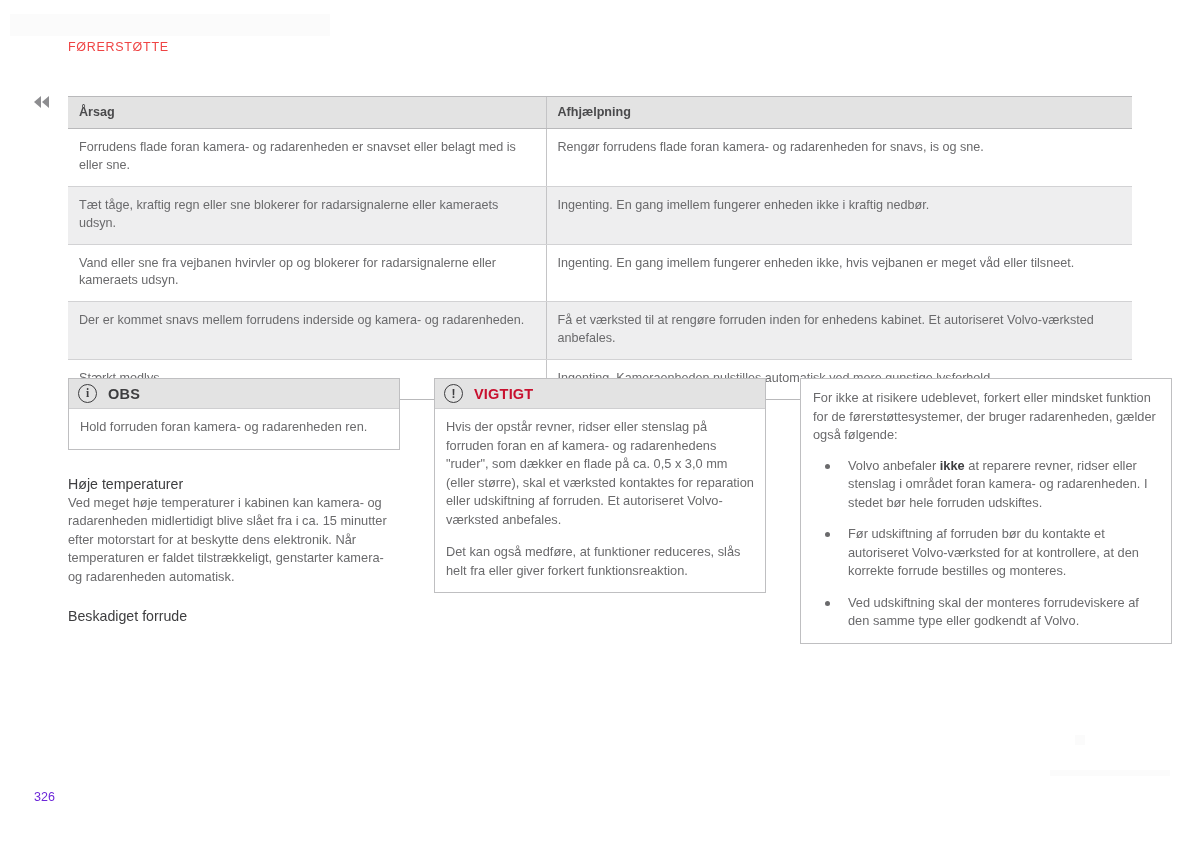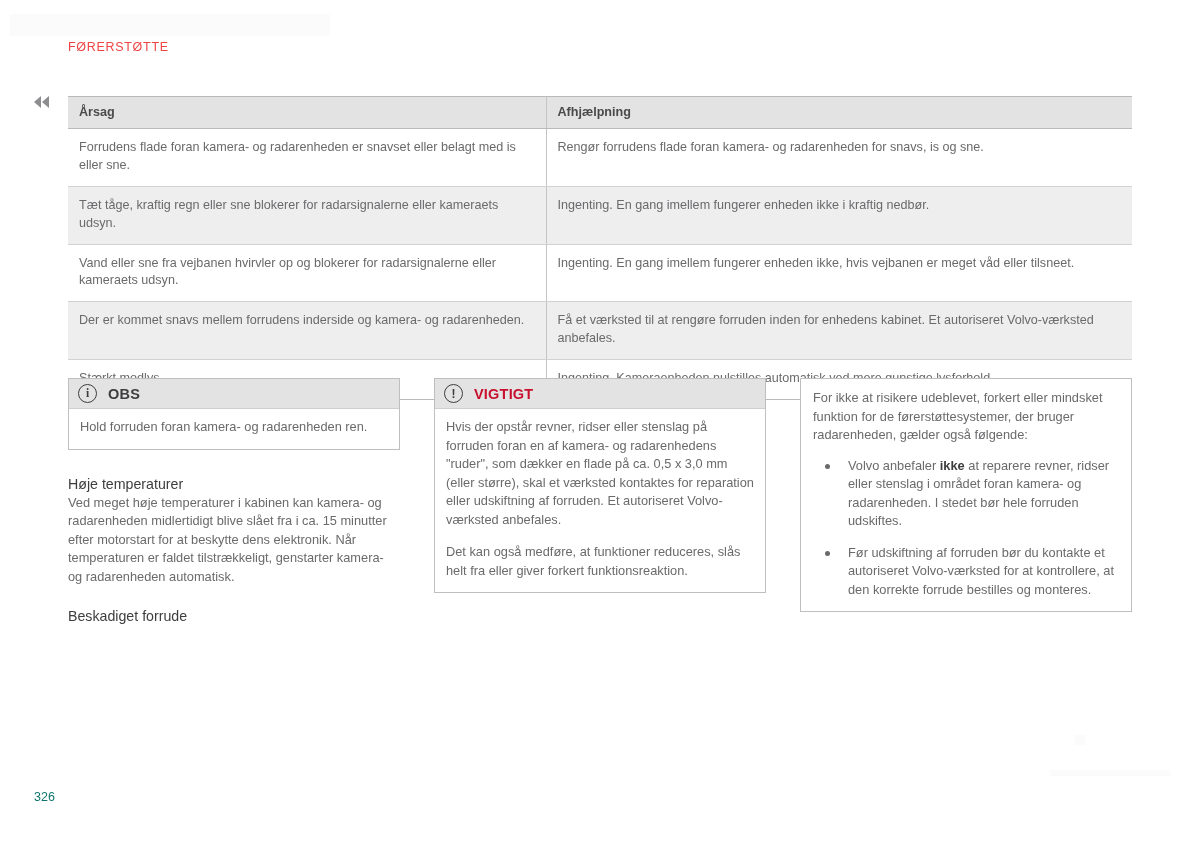--- a/index.html
+++ b/index.html
@@ -105,21 +105,21 @@
   .col-mid-body {
     position: absolute;
     left: 434px;
     top: 378px;
     width: 332px;
   }
   .col-right-body {
     position: absolute;
     left: 800px;
     top: 378px;
-    width: 332px;
+    width: 372px;
   }
 
   
   .notebox {
     border: 1px solid #bfbfc1;
     background: #ffffff;
   }
   .notebox .note-head {
     background: #e3e3e3;
     display: flex;
@@ -217,21 +217,21 @@
     background: #6a6a6c;
   }
   b.strong { font-weight: bold; color: #3d3d3f; }
 
   
   .page-number {
     position: absolute;
     left: 34px;
     top: 790px;
     font-size: 12.5px;
-    color: #0f766e;
+    color: #6d28d9;
   }
 </style>
 </head>
 <body>
 
 <div class="artifact" style="left:10px;top:14px;width:320px;height:22px;"></div>
 <div class="artifact" style="left:120px;top:18px;width:140px;height:14px;"></div>
 <div class="artifact" style="left:1075px;top:735px;width:10px;height:10px;"></div>
 <div class="artifact" style="left:1050px;top:770px;width:120px;height:6px;"></div>
 
@@ -317,17 +317,20 @@
 <div class="col-right-body">
   <div class="right-box">
     <p class="intro">For ikke at risikere udeblevet, forkert eller mindsket funktion for de førerstøttesystemer, der bruger radarenheden, gælder også følgende:</p>
     <ul class="bullets">
       <li>
         <span>Volvo anbefaler </span><b class="strong">ikke</b><span> at reparere revner, ridser eller stenslag i området foran kamera- og radarenheden. I stedet bør hele forruden udskiftes.</span>
       </li>
       <li>
         <span>Før udskiftning af forruden bør du kontakte et autoriseret Volvo-værksted for at kontrollere, at den korrekte forrude bestilles og monteres.</span>
       </li>
+      <li>
+        <span>Ved udskiftning skal der monteres forrudeviskere af den samme type eller godkendt af Volvo.</span>
+      </li>
     </ul>
   </div>
 </div>
 
 <div class="page-number">326</div>
 
 </body></html>

